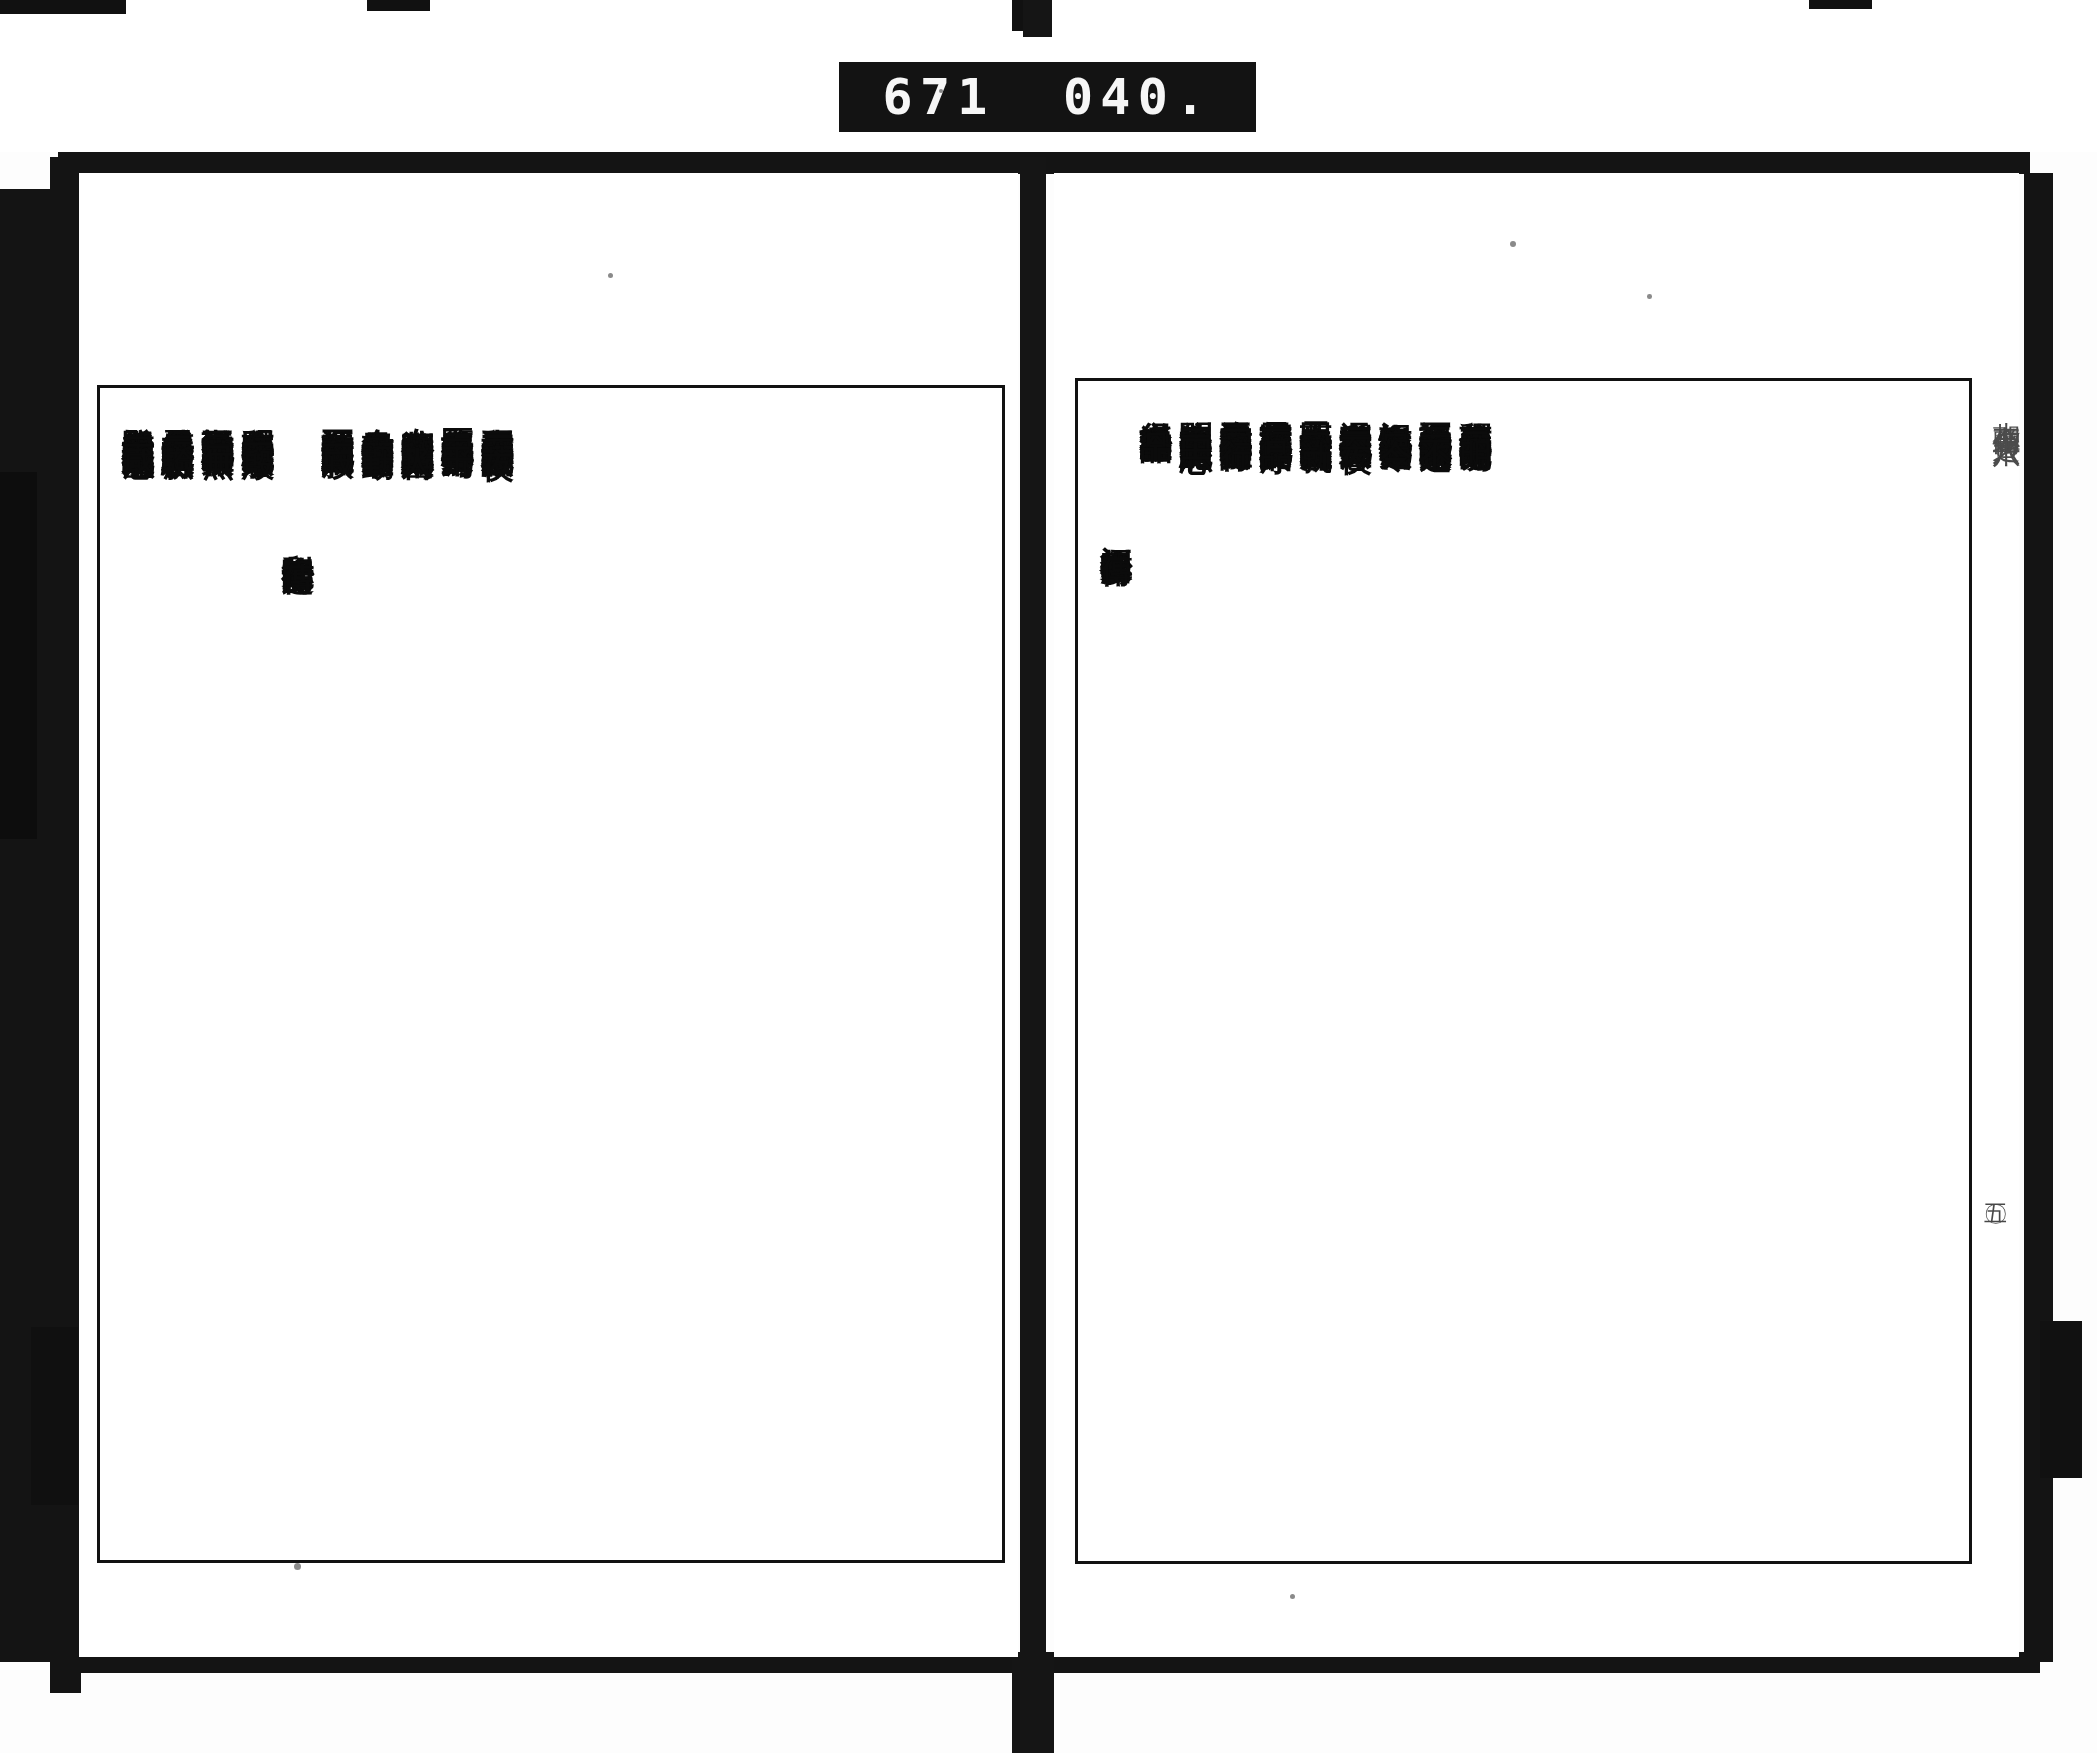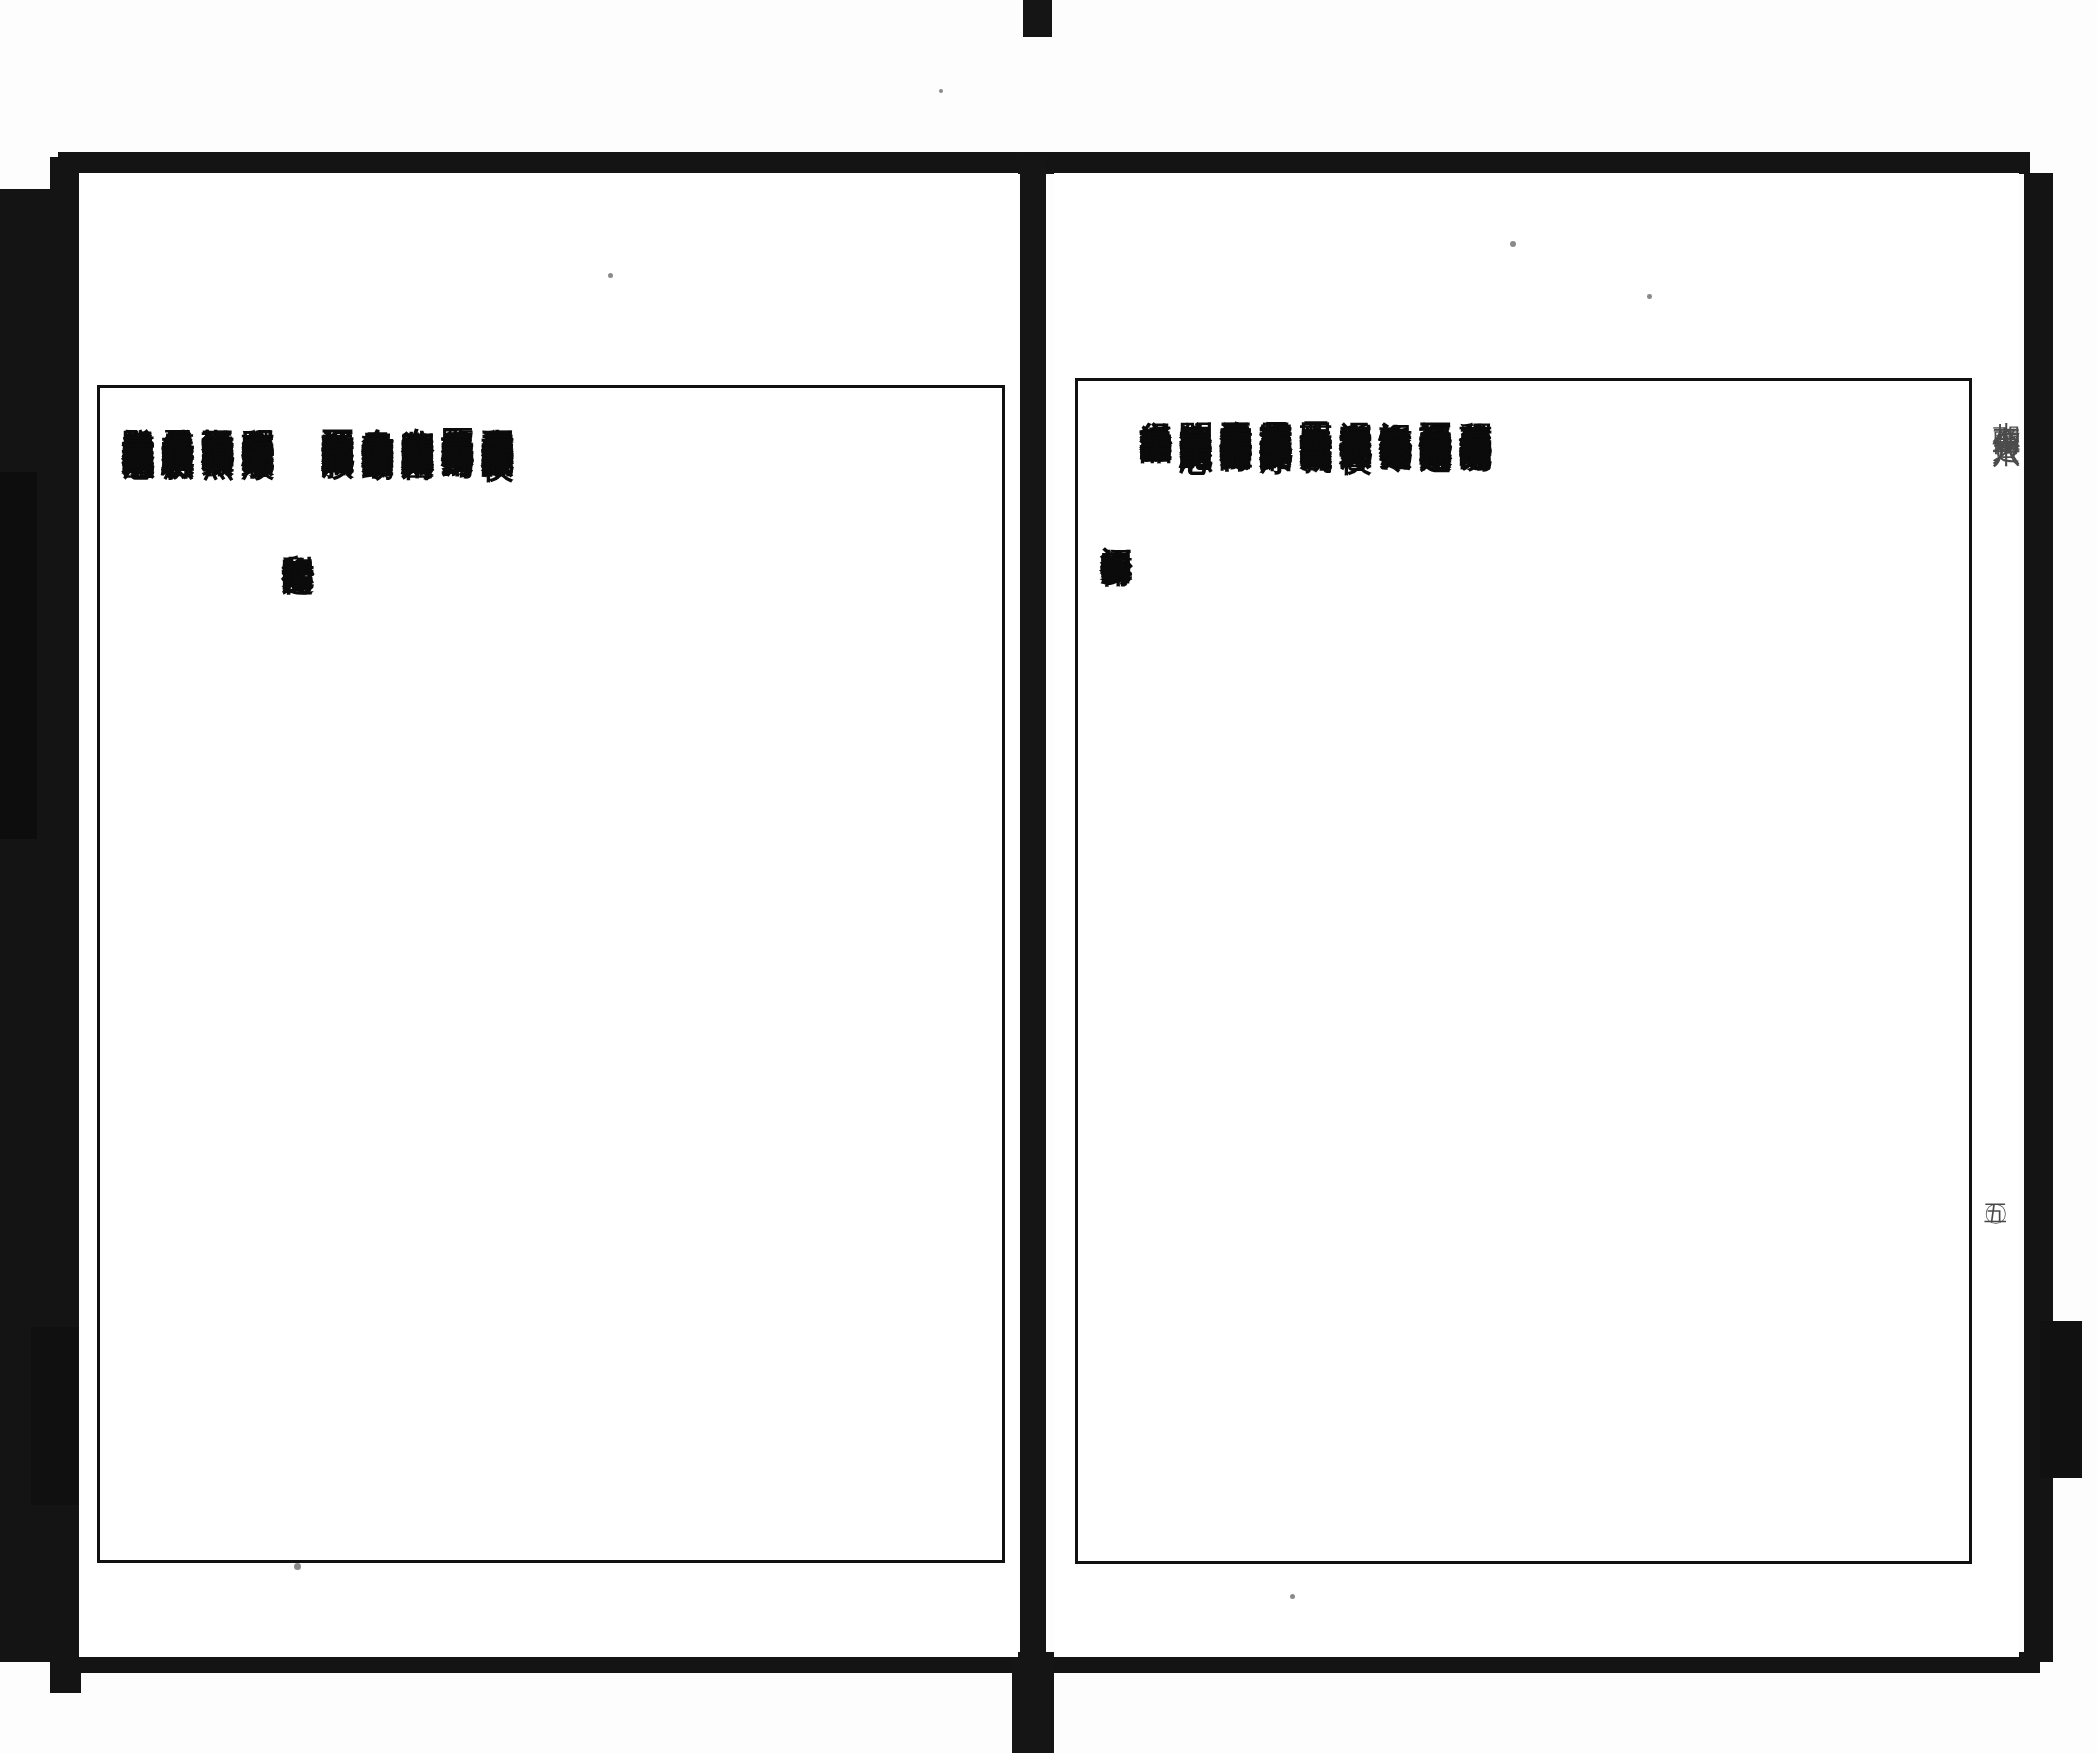--- a/index.html
+++ b/index.html
@@ -158,20 +158,30 @@
   #folio-left  { left: 107px;  top: 1188px; }
 
   
   .speck { position: absolute; background: #2a2a2a; border-radius: 50%; opacity: .55; }
 </style>
 </head>
 <body>
 
 <div id="scan">
 
+  <div id="filmstrip">
+    <div class="film-blob" style="left:0;top:0;width:126px;height:13.6px;"></div>
+    <div class="film-blob" style="left:367px;top:0;width:63px;height:10.5px;"></div>
+    <div class="film-blob" style="left:1012px;top:0;width:37px;height:31px;"></div>
+    <div class="film-blob" style="left:1809px;top:0;width:63px;height:9.4px;"></div>
+    <div id="code-box">
+      <span class="code-digits">671</span>
+      <span class="code-digits">040.</span>
+    </div>
+  </div>
 
   <div class="scan-edge scan-edge-top"></div>
   <div class="scan-edge scan-edge-left"></div>
   <div class="scan-edge scan-edge-left2"></div>
   <div class="scan-edge scan-edge-bottom"></div>
   <div class="scan-edge scan-edge-right"></div>
   <div class="scan-smudge-a"></div>
   <div class="scan-smudge-b"></div>
   <div class="scan-smudge-c"></div>
 

